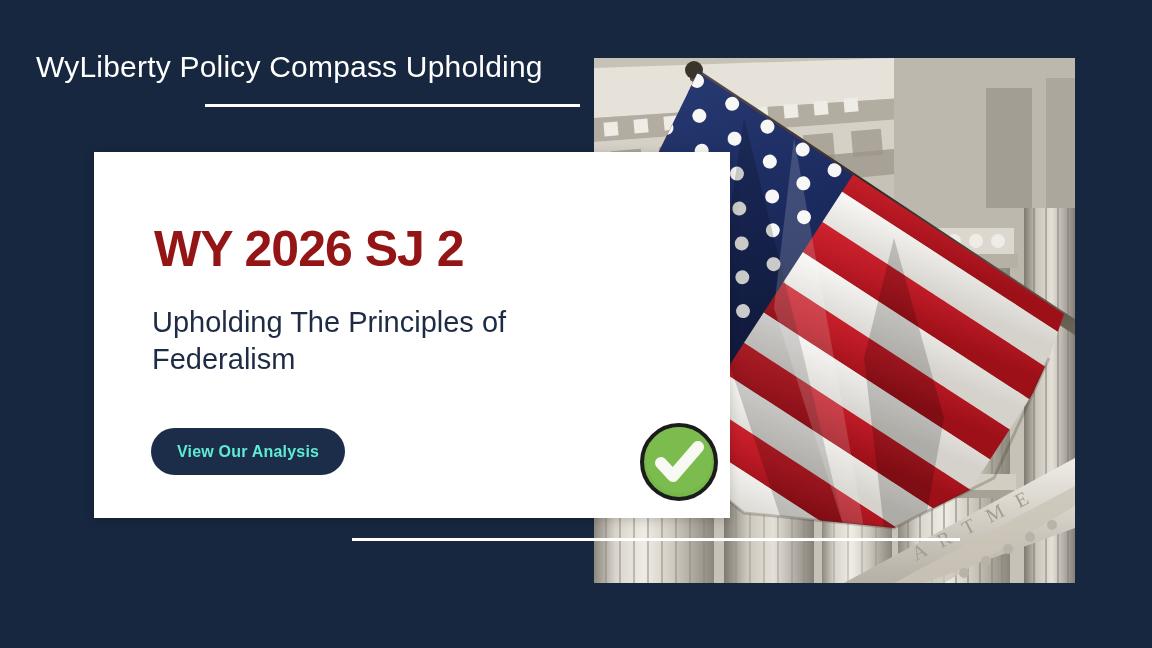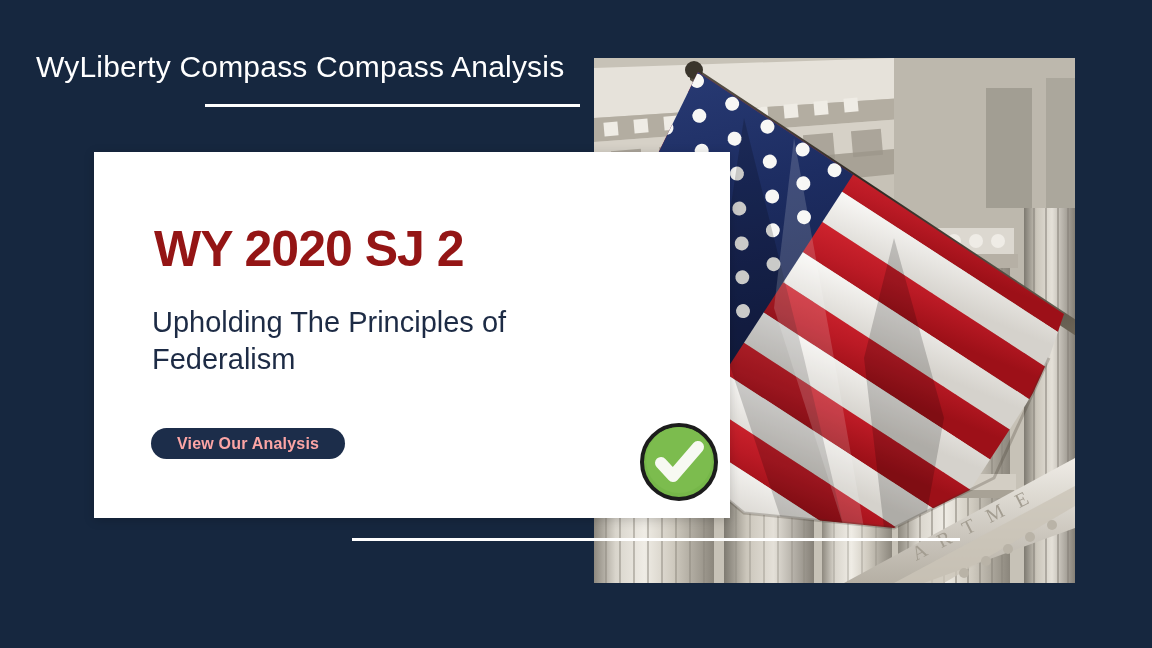--- a/index.html
+++ b/index.html
@@ -44,22 +44,22 @@
   }
   .card-subtitle {
     position:absolute; left:58px; top:152px;
     width:400px;
     font-size:29px; font-weight:400; line-height:1.28;
     color:#1d2b45;
   }
   .cta {
     position:absolute; left:57px; top:276px;
     display:inline-flex; align-items:center; justify-content:center;
-    height:31px; padding:0 26px;
-    background:#1c2d4a; color:#fca5a5;
+    height:47px; padding:0 26px;
+    background:#1c2d4a; color:#5eead4;
     font-size:16px; font-weight:bold; letter-spacing:.2px;
     border:none; border-radius:24px; cursor:pointer;
     font-family:"Liberation Sans", sans-serif;
   }
 
   
   .status-badge {
     position:absolute; left:639px; top:422px;
     width:80px; height:80px;
   }
@@ -69,21 +69,21 @@
   .bottom-rule {
     position:absolute; left:352px; top:538px;
     width:608px; height:3px; background:#ffffff; z-index:5;
   }
 </style>
 </head>
 <body>
 
 <div id="stage">
 
-  <div class="header-title">WyLiberty Compass Compass Analysis</div>
+  <div class="header-title">WyLiberty Policy Compass Upholding</div>
   <div class="header-rule"></div>
 
   <div class="photo">
     <svg viewBox="0 0 481 525" preserveAspectRatio="xMidYMid slice">
       <defs>
         <linearGradient id="skyStone" x1="0" y1="0" x2="1" y2="1">
           <stop offset="0%" stop-color="#d8d4cb"></stop>
           <stop offset="55%" stop-color="#c3bdb2"></stop>
           <stop offset="100%" stop-color="#a9a399"></stop>
         </linearGradient>
@@ -348,21 +348,21 @@
         </g>
 
         <g opacity=".25">
           <path d="M60 380 L150 455 L300 470 L400 420 L455 300" fill="none" stroke="#3a3228" stroke-width="3"></path>
         </g>
       </g>
     </svg>
   </div>
 
   <div class="card">
-    <div class="card-title">WY 2020 SJ 2</div>
+    <div class="card-title">WY 2026 SJ 2</div>
     <div class="card-subtitle">Upholding The Principles of Federalism</div>
     <button class="cta">View Our Analysis</button>
   </div>
 
   <div class="status-badge">
     <svg viewBox="0 0 80 80">
       <circle cx="40" cy="40" r="37" fill="#76b749" stroke="#1c1c1c" stroke-width="4"></circle>
       <circle cx="40" cy="38" r="33" fill="#7cbc4e"></circle>
       <path d="M22 41 L34 54 L59 25" fill="none" stroke="#f7f9f2" stroke-width="12" stroke-linecap="round" stroke-linejoin="round"></path>
     </svg>

